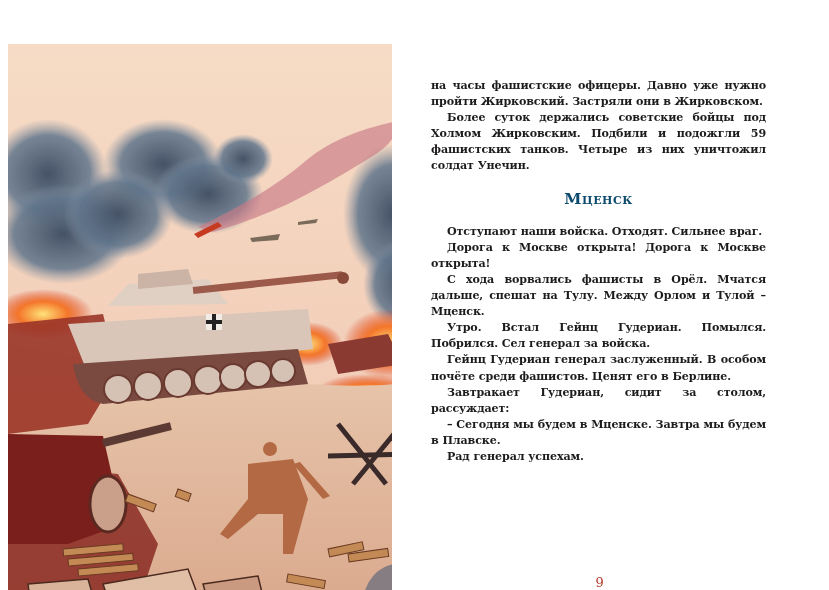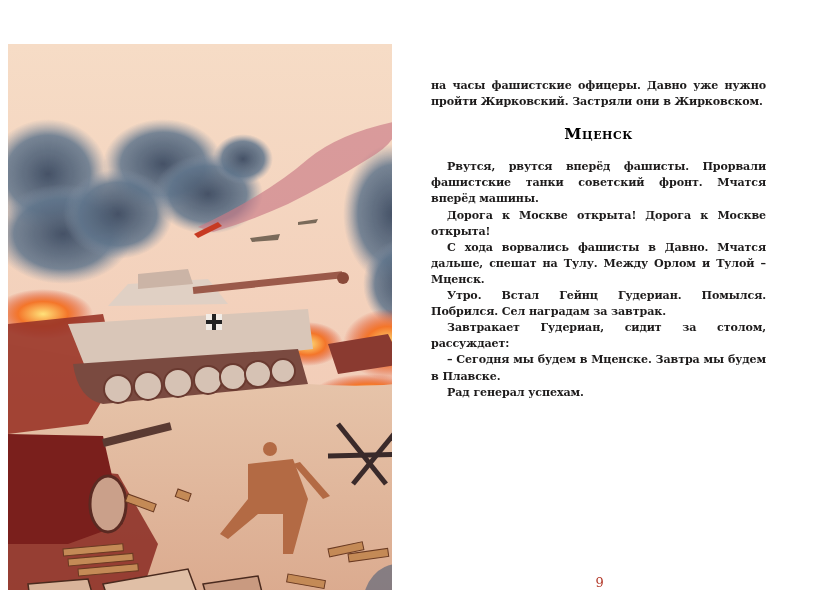--- a/index.html
+++ b/index.html
@@ -5,21 +5,21 @@
   html, body { margin:0; padding:0; }
   body { width:829px; height:590px; overflow:hidden; background:#fff; position:relative; font-family:"DejaVu Serif", serif; }
   .spread { position:absolute; left:8px; top:0; width:769px; height:590px; display:flex;margin-top:44px; }
   .illustration { position:relative; width:414px; height:590px; overflow:hidden; background:#f4d8c4; }
   .illustration svg { position:absolute; left:0; top:0; }
   .page { position:relative; width:415px; height:590px; background:#ffffff; }
   .text-block { position:absolute; left:39px; top:34px; width:335px; font-size:11.1px; line-height:16.1px; color:#1d1b1b; font-weight:bold; letter-spacing:-0.1px; }
   .text-block p { margin:0; text-align:justify; text-indent:0; }
   .text-block p.indent { text-indent:16px; }
   .text-block p.noindent { text-indent:0; }
-  .chapter-title { text-align:center !important; color:#000000; font-size:15.5px; font-weight:bold; margin:16px 0 17px !important; text-indent:0 !important; font-variant:small-caps; letter-spacing:0.5px; }
+  .chapter-title { text-align:center !important; color:#0c4a6e; font-size:15.5px; font-weight:bold; margin:16px 0 17px !important; text-indent:0 !important; font-variant:small-caps; letter-spacing:0.5px; }
   .page-number { position:absolute; left:0; width:415px; top:531px; text-align:center; color:#b33a2a; font-size:13px; }
 </style>
 </head>
 <body>
 
 <div class="spread">
   <div class="illustration">
     <svg width="414" height="590" viewBox="0 0 414 590">
       <defs>
         <radialGradient id="fireG" cx="50%" cy="50%" r="50%">
@@ -132,25 +132,27 @@
         <path d="M195 540 L250 532 L258 565 L205 575 Z" fill="#c99a80"></path>
       </g>
 
       <ellipse cx="390" cy="560" rx="35" ry="40" fill="#4d5e78" opacity="0.6"></ellipse>
     </svg>
   </div>
 
   <div class="page">
     <div class="text-block">
       <p class="noindent">на часы фашистские офицеры. Давно уже нужно пройти Жирковский. Застряли они в Жирковском.</p>
+      <p class="indent">Более суток держались советские бойцы под Холмом Жирковским. Подбили и подожгли 59 фашистских танков. Четыре из них уничтожил солдат Унечин.</p>
       <p class="chapter-title">Мценск</p>
-      <p class="indent">Рвутся, рвутся вперёд фашисты. Прорвали фашистские танки советский фронт. Мчатся вперёд машины.</p>
+      <p class="indent">Отступают наши войска. Отходят. Сильнее враг.</p>
       <p class="indent">Дорога к Москве открыта! Дорога к Москве открыта!</p>
-      <p class="indent">С хода ворвались фашисты в Давно. Мчатся дальше, спешат на Тулу. Между Орлом и Тулой – Мценск.</p>
-      <p class="indent">Утро. Встал Гейнц Гудериан. Помылся. Побрился. Сел наградам за завтрак.</p>
+      <p class="indent">С хода ворвались фашисты в Орёл. Мчатся дальше, спешат на Тулу. Между Орлом и Тулой – Мценск.</p>
+      <p class="indent">Утро. Встал Гейнц Гудериан. Помылся. Побрился. Сел генерал за войска.</p>
+      <p class="indent">Гейнц Гудериан генерал заслуженный. В особом почёте среди фашистов. Ценят его в Берлине.</p>
       <p class="indent">Завтракает Гудериан, сидит за столом, рассуждает:</p>
       <p class="indent">– Сегодня мы будем в Мценске. Завтра мы будем в Плавске.</p>
       <p class="indent">Рад генерал успехам.</p>
 
     </div>
     <div class="page-number">9</div>
   </div>
 </div>
 
 </body></html>

